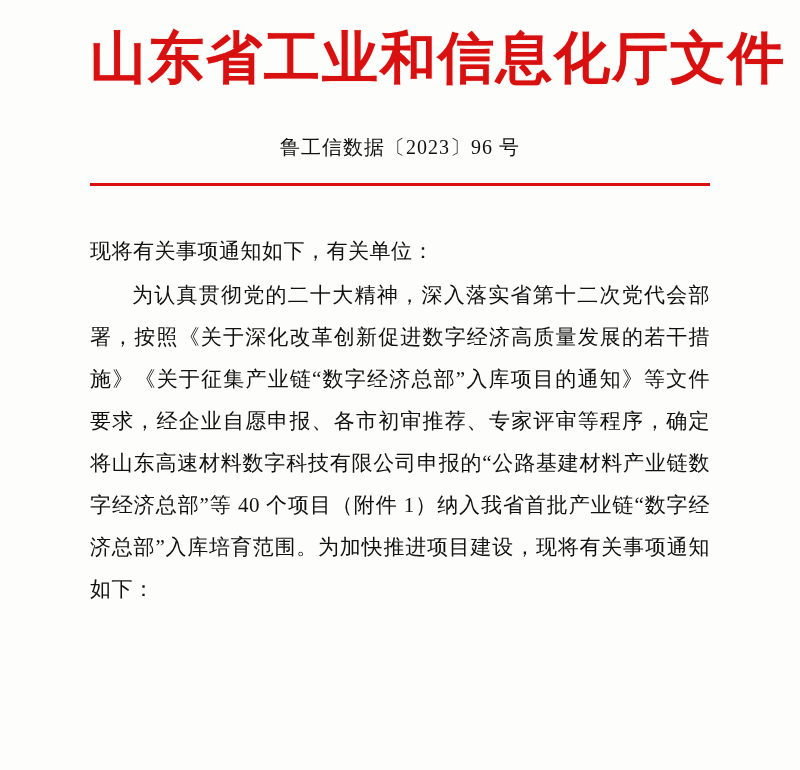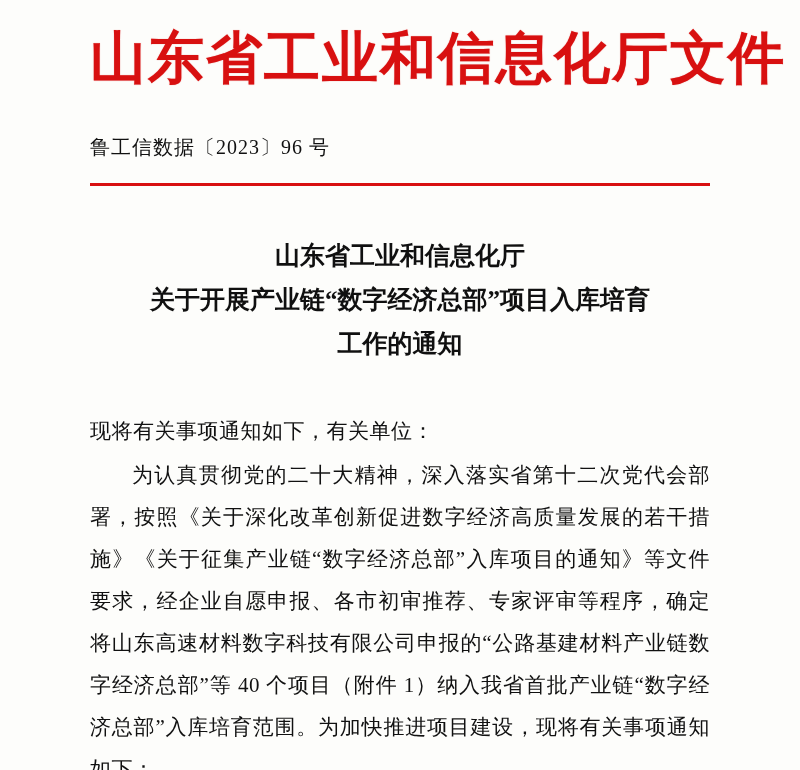--- a/index.html
+++ b/index.html
@@ -31,21 +31,21 @@
     font-family: "Liberation Serif", "DejaVu Serif", serif;
     font-weight: bold;
     font-size: 56px;
     letter-spacing: 2px;
     line-height: 1.15;
     white-space: nowrap;
     text-shadow: 0 0 1px rgba(216,16,16,0.5);
   }
   .doc-number {
     margin-top: 44px;
-    text-align: left;
+    text-align: center;
     font-size: 20px;
     letter-spacing: 1px;
     color: #111;
   }
   .red-rule {
     margin-top: 22px;
     height: 3px;
     background: #d81010;
     width: 100%;
   }
@@ -84,24 +84,19 @@
 <div class="page">
 
   <div class="doc-header">
     <div class="doc-title-red">山东省工业和信息化厅文件</div>
   </div>
 
   <div class="doc-number">鲁工信数据〔2023〕96 号</div>
 
   <div class="red-rule"></div>
 
-  <div class="title-block">
-    <span class="title-line">山东省工业和信息化厅</span>
-    <span class="title-line">关于开展产业链“数字经济总部”项目入库培育</span>
-    <span class="title-line">工作的通知</span>
-  </div>
 
   <div class="body-block">
     <p class="salutation">现将有关事项通知如下，有关单位：</p>
     <p class="para">为认真贯彻党的二十大精神，深入落实省第十二次党代会部署，按照《关于深化改革创新促进数字经济高质量发展的若干措施》《关于征集产业链“数字经济总部”入库项目的通知》等文件要求，经企业自愿申报、各市初审推荐、专家评审等程序，确定将山东高速材料数字科技有限公司申报的“公路基建材料产业链数字经济总部”等 40 个项目（附件 1）纳入我省首批产业链“数字经济总部”入库培育范围。为加快推进项目建设，现将有关事项通知如下：</p>
   </div>
 
 </div>
 
 </body></html>

